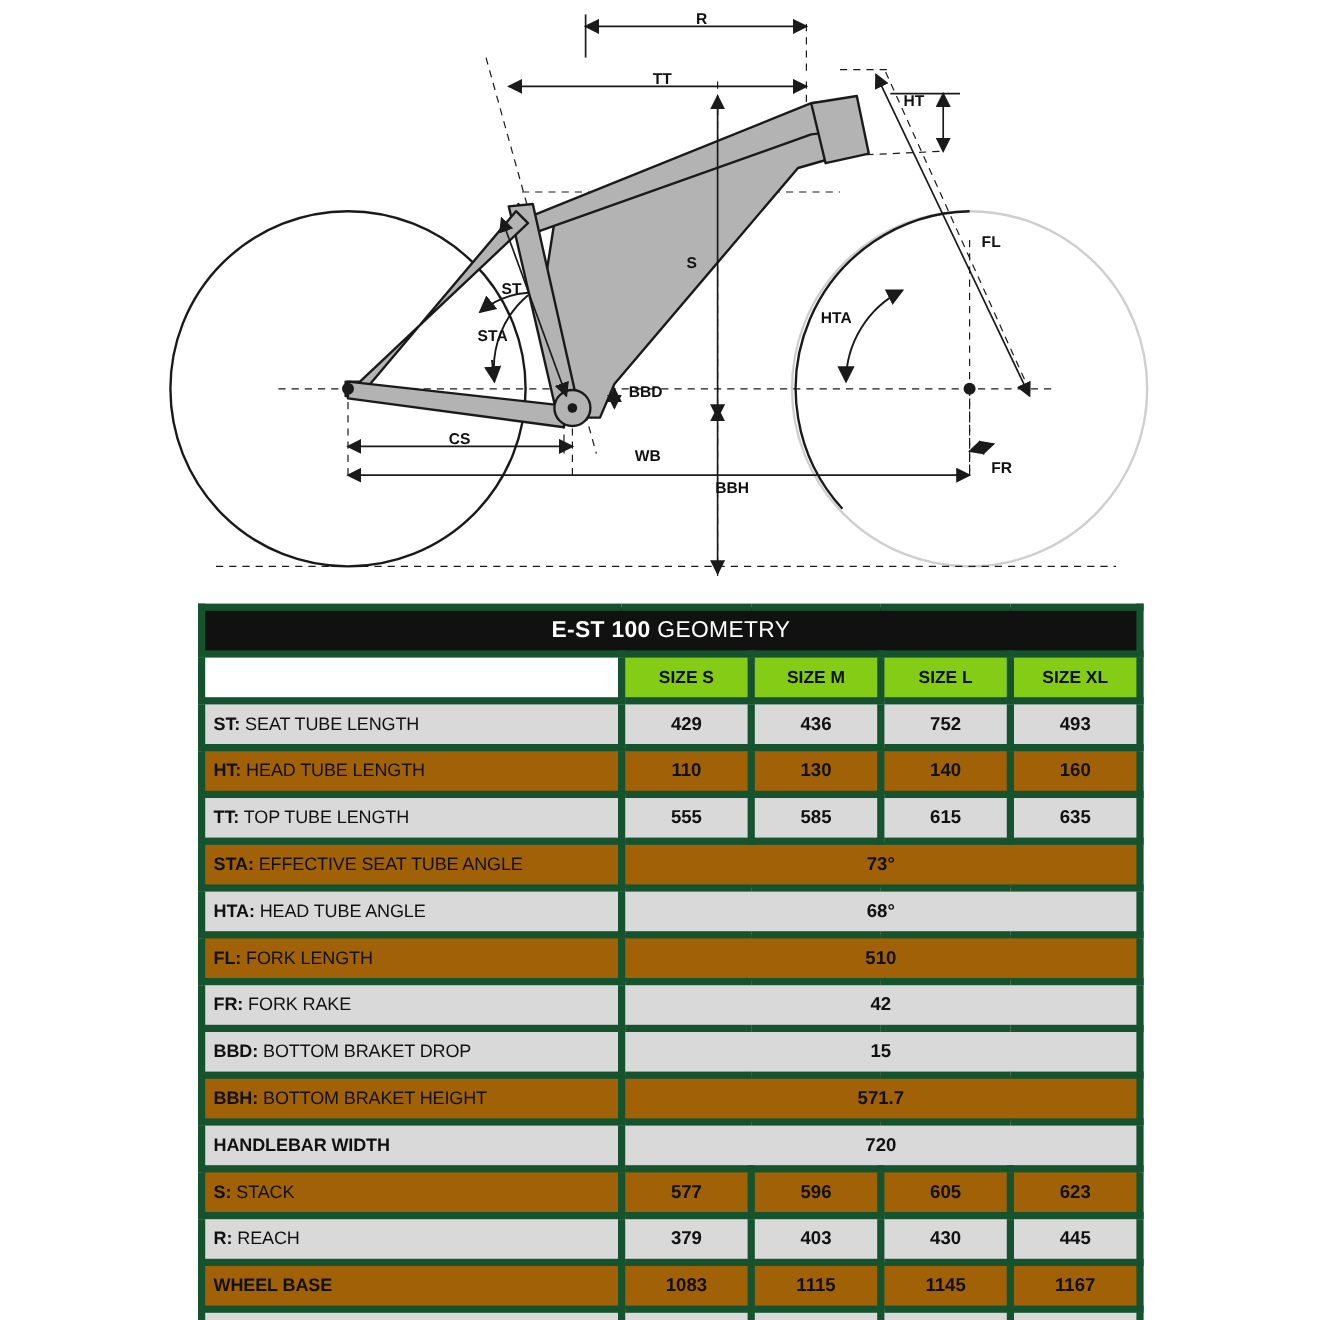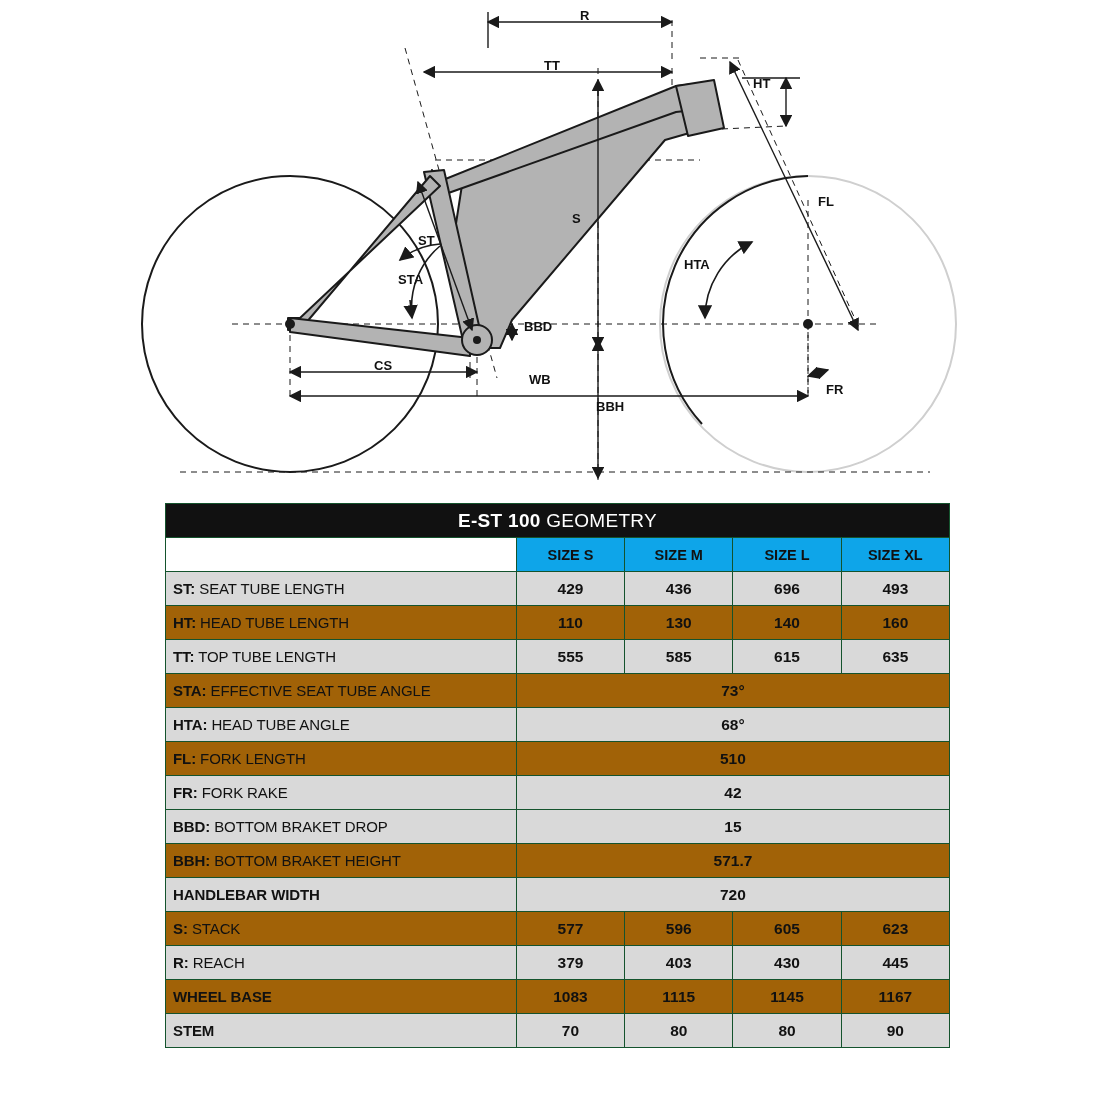--- a/index.html
+++ b/index.html
@@ -46,42 +46,42 @@
     top: 503px;
     width: 785px;
   }
   table.geo {
     border-collapse: collapse;
     width: 785px;
     table-layout: fixed;
     font-size: 15px;
   }
   table.geo td, table.geo th {
-    border: 1px solid #14532d;
+    border: 6px solid #14532d;
     padding: 0;
     height: 33px;
     vertical-align: middle;
   }
   .title-row td {
     background: #111111;
     color: #ffffff;
     text-align: center;
     height: 37px;
     font-size: 19px;
     letter-spacing: .3px;
     border: 1px solid #111111;
   }
   .title-row .t-strong {
     font-weight: bold;
   }
   .title-row .t-light {
     font-weight: normal;
   }
   .hdr td {
-    background: #0ea5e9;
+    background: #84cc16;
     text-align: center;
     font-weight: bold;
     font-size: 14.5px;
   }
   .hdr td.blank {
     background: #ffffff;
   }
   .rowlabel {
     padding-left: 7px !important;
     font-size: 15px;
@@ -245,21 +245,21 @@
           <td>SIZE S</td>
           <td>SIZE M</td>
           <td>SIZE L</td>
           <td>SIZE XL</td>
         </tr>
 
         <tr class="shaded">
           <td class="rowlabel"><b>ST:</b><span> SEAT TUBE LENGTH</span></td>
           <td class="val">429</td>
           <td class="val">436</td>
-          <td class="val">696</td>
+          <td class="val">752</td>
           <td class="val">493</td>
         </tr>
 
         <tr class="plain">
           <td class="rowlabel"><b>HT:</b><span> HEAD TUBE LENGTH</span></td>
           <td class="val">110</td>
           <td class="val">130</td>
           <td class="val">140</td>
           <td class="val">160</td>
         </tr>

